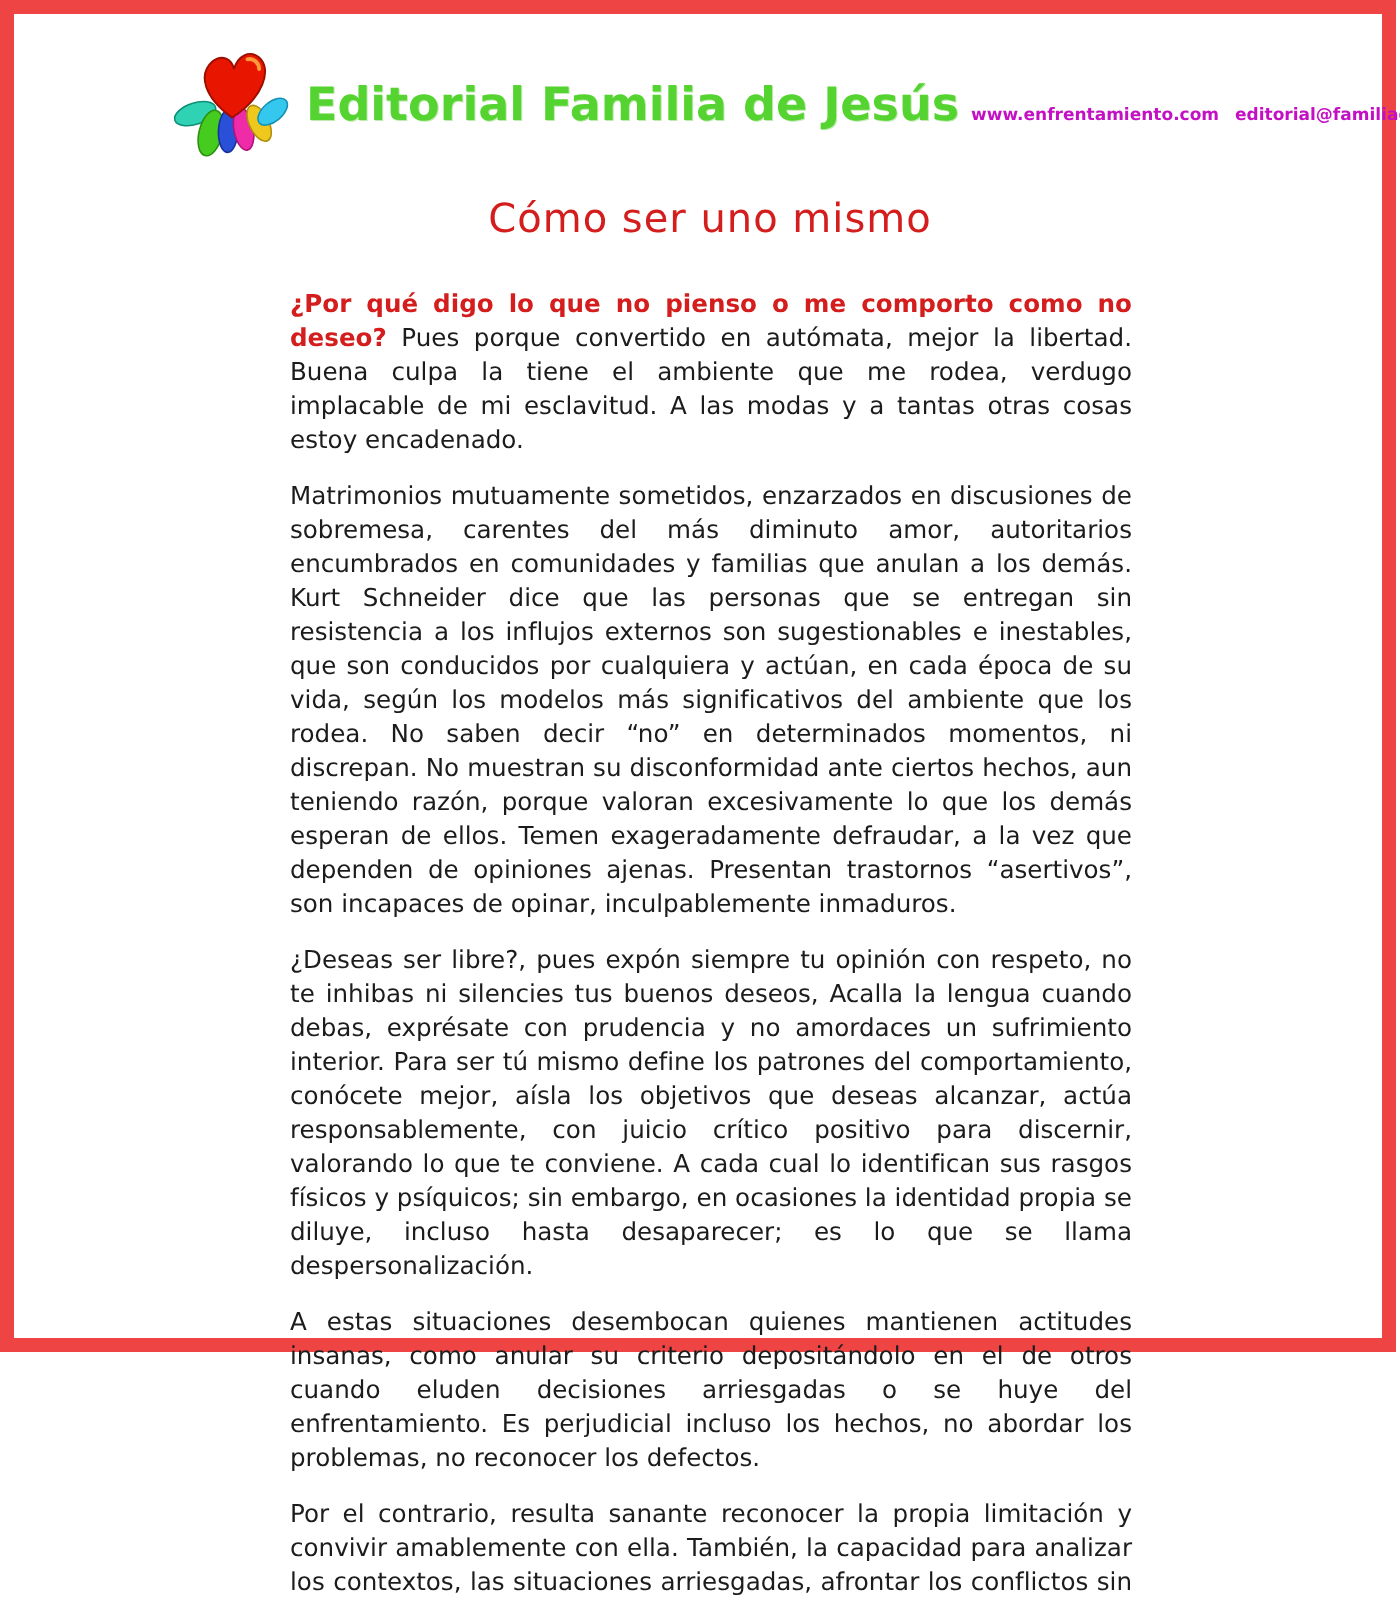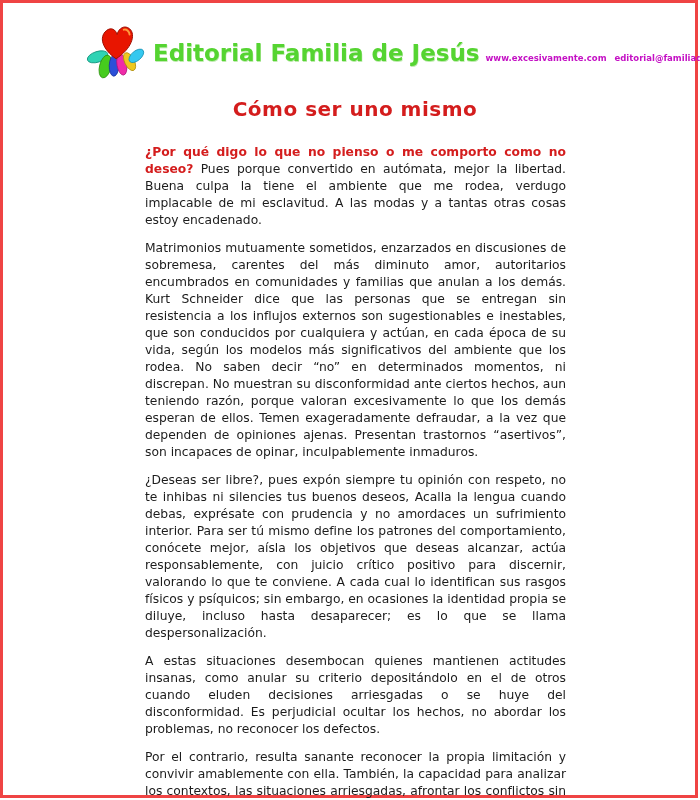--- a/index.html
+++ b/index.html
@@ -6,22 +6,22 @@
   body {
     width: 700px;
     height: 800px;
     background: #ffffff;
     font-family: "DejaVu Sans", sans-serif;
     position: relative;
     overflow: hidden;
   }
   .page {
     width: 698px;
-    height: 798px;
-    border: 3px solid #ef4444;
+    height: 676px;
+    border: 7px solid #ef4444;
     background: #ffffff;
     box-sizing: border-box;
     padding-left: 44px;
   }
 
   
   .header {
     position: absolute;
     left: 85px;
     top: 20px;
@@ -49,21 +49,21 @@
 
   
   .doc-title {
     position: absolute;
     left: 145px;
     width: 420px;
     top: 97px;
     text-align: center;
     color: #d41d1d;
     font-size: 20px;
-    font-weight: bold;
+    font-weight: normal;
     letter-spacing: 0.5px;
   }
 
   
   .article {
     position: absolute;
     left: 145px;
     top: 144px;
     width: 421px;
     color: #1c1c1c;
@@ -95,31 +95,31 @@
 
         <ellipse cx="53" cy="37" rx="9" ry="5" transform="rotate(-40 53 37)" fill="#35c8ef" stroke="#1390b4" stroke-width="0.8"></ellipse>
 
         <path d="M32 40 C 18 30, 14 18, 22 11 C 27 7, 32 10, 33 15 C 35 8, 41 5, 46 9 C 53 15, 48 30, 32 40 Z" fill="#e81500" stroke="#9c0e00" stroke-width="1"></path>
         <path d="M40 10 c3 -1 6 2 6 5" fill="none" stroke="#ff9a3c" stroke-width="2" stroke-linecap="round"></path>
       </svg>
     </span>
     <div class="brand-row">
       <span class="brand">Editorial Familia de Jesús</span>
       <span class="contact">
-        <span>www.excesivamente.com</span>
+        <span>www.enfrentamiento.com</span>
         <span>editorial@familiadejesus.com</span>
         
       </span>
     </div>
   </div>
 
   <div class="doc-title">Cómo ser uno mismo</div>
 
   <div class="article">
     <p><span class="lead-question">¿Por qué digo lo que no pienso o me comporto como no deseo?</span><span> Pues porque convertido en autómata, mejor la libertad. Buena culpa la tiene el ambiente que me rodea, verdugo implacable de mi esclavitud. A las modas y a tantas otras cosas estoy encadenado.</span></p>
     <p>Matrimonios mutuamente sometidos, enzarzados en discusiones de sobremesa, carentes del más diminuto amor, autoritarios encumbrados en comunidades y familias que anulan a los demás. Kurt Schneider dice que las personas que se entregan sin resistencia a los influjos externos son sugestionables e inestables, que son conducidos por cualquiera y actúan, en cada época de su vida, según los modelos más significativos del ambiente que los rodea. No saben decir “no” en determinados momentos, ni discrepan. No muestran su disconformidad ante ciertos hechos, aun teniendo razón, porque valoran excesivamente lo que los demás esperan de ellos. Temen exageradamente defraudar, a la vez que dependen de opiniones ajenas. Presentan trastornos “asertivos”, son incapaces de opinar, inculpablemente inmaduros.</p>
     <p>¿Deseas ser libre?, pues expón siempre tu opinión con respeto, no te inhibas ni silencies tus buenos deseos, Acalla la lengua cuando debas, exprésate con prudencia y no amordaces un sufrimiento interior. Para ser tú mismo define los patrones del comportamiento, conócete mejor, aísla los objetivos que deseas alcanzar, actúa responsablemente, con juicio crítico positivo para discernir, valorando lo que te conviene. A cada cual lo identifican sus rasgos físicos y psíquicos; sin embargo, en ocasiones la identidad propia se diluye, incluso hasta desaparecer; es lo que se llama despersonalización.</p>
-    <p>A estas situaciones desembocan quienes mantienen actitudes insanas, como anular su criterio depositándolo en el de otros cuando eluden decisiones arriesgadas o se huye del disconformidad. Es perjudicial ocultar los hechos, no abordar los problemas, no reconocer los defectos.</p>
+    <p>A estas situaciones desembocan quienes mantienen actitudes insanas, como anular su criterio depositándolo en el de otros cuando eluden decisiones arriesgadas o se huye del enfrentamiento. Es perjudicial incluso los hechos, no abordar los problemas, no reconocer los defectos.</p>
     <p>Por el contrario, resulta sanante reconocer la propia limitación y convivir amablemente con ella. También, la capacidad para analizar los contextos, las situaciones arriesgadas, afrontar los conflictos sin temor al error, opinar y negar el parecer del autoritario. Es sana la convivencia de opiniones diferentes. Con todo esto se reafirma el “yo”, enriquecido con la lucha y la experiencia.</p>
 
   </div>
 
 </div>
 
 </body></html>

